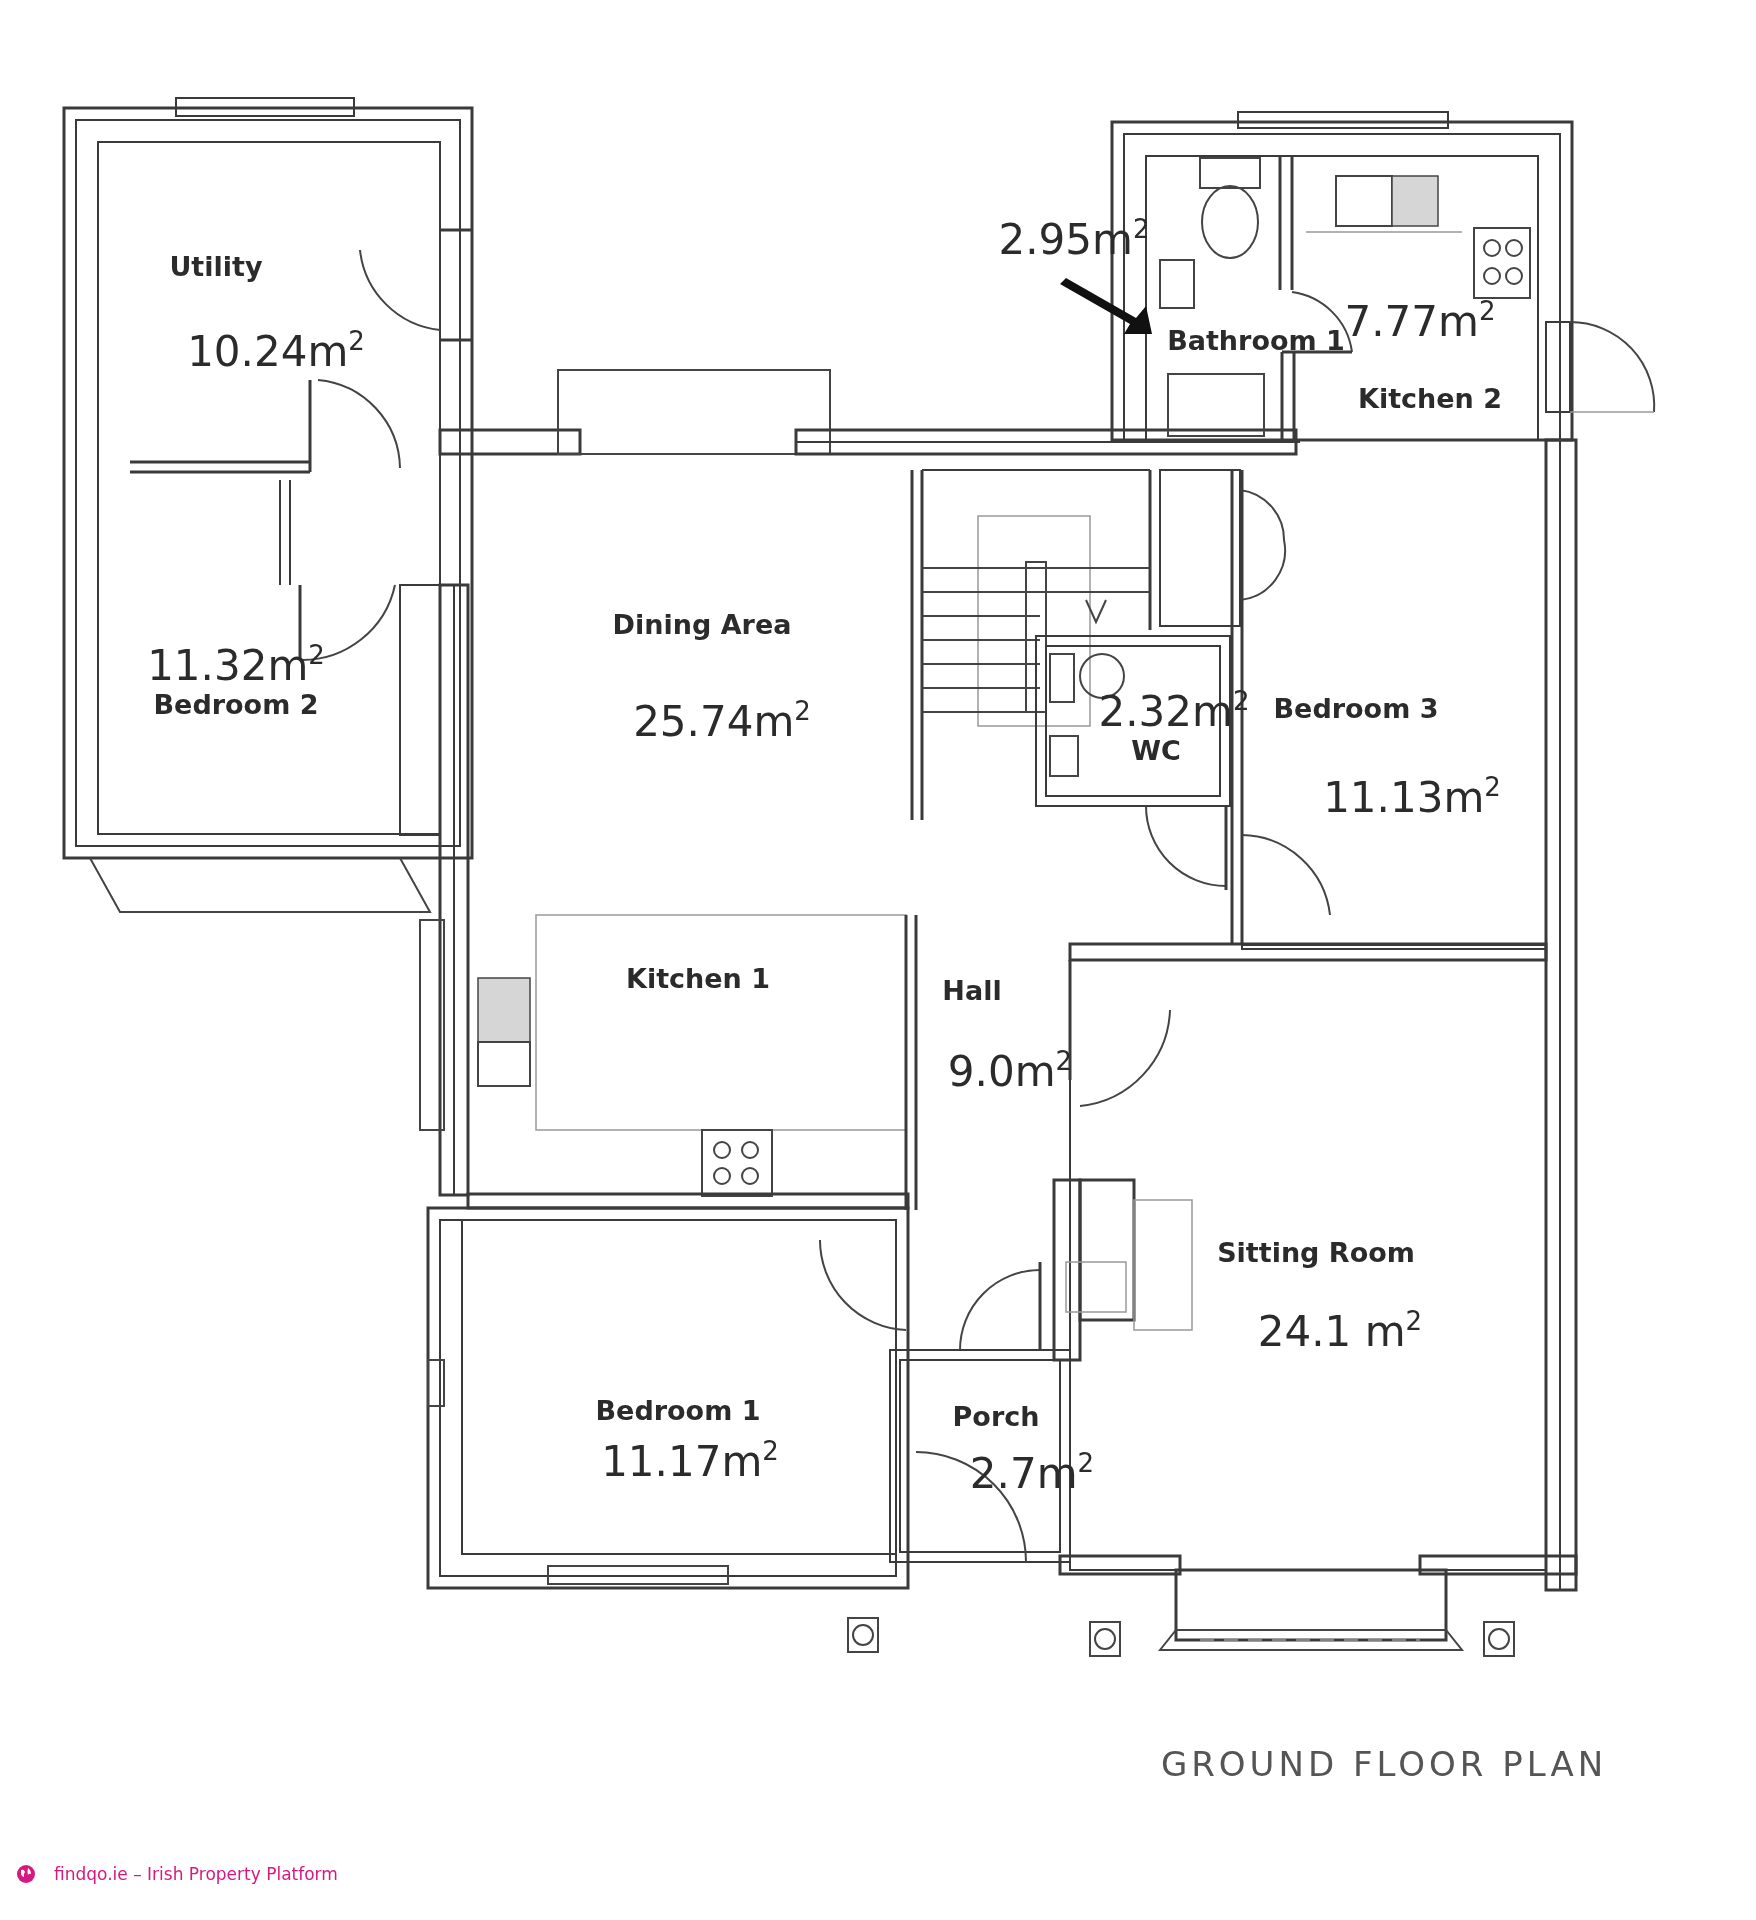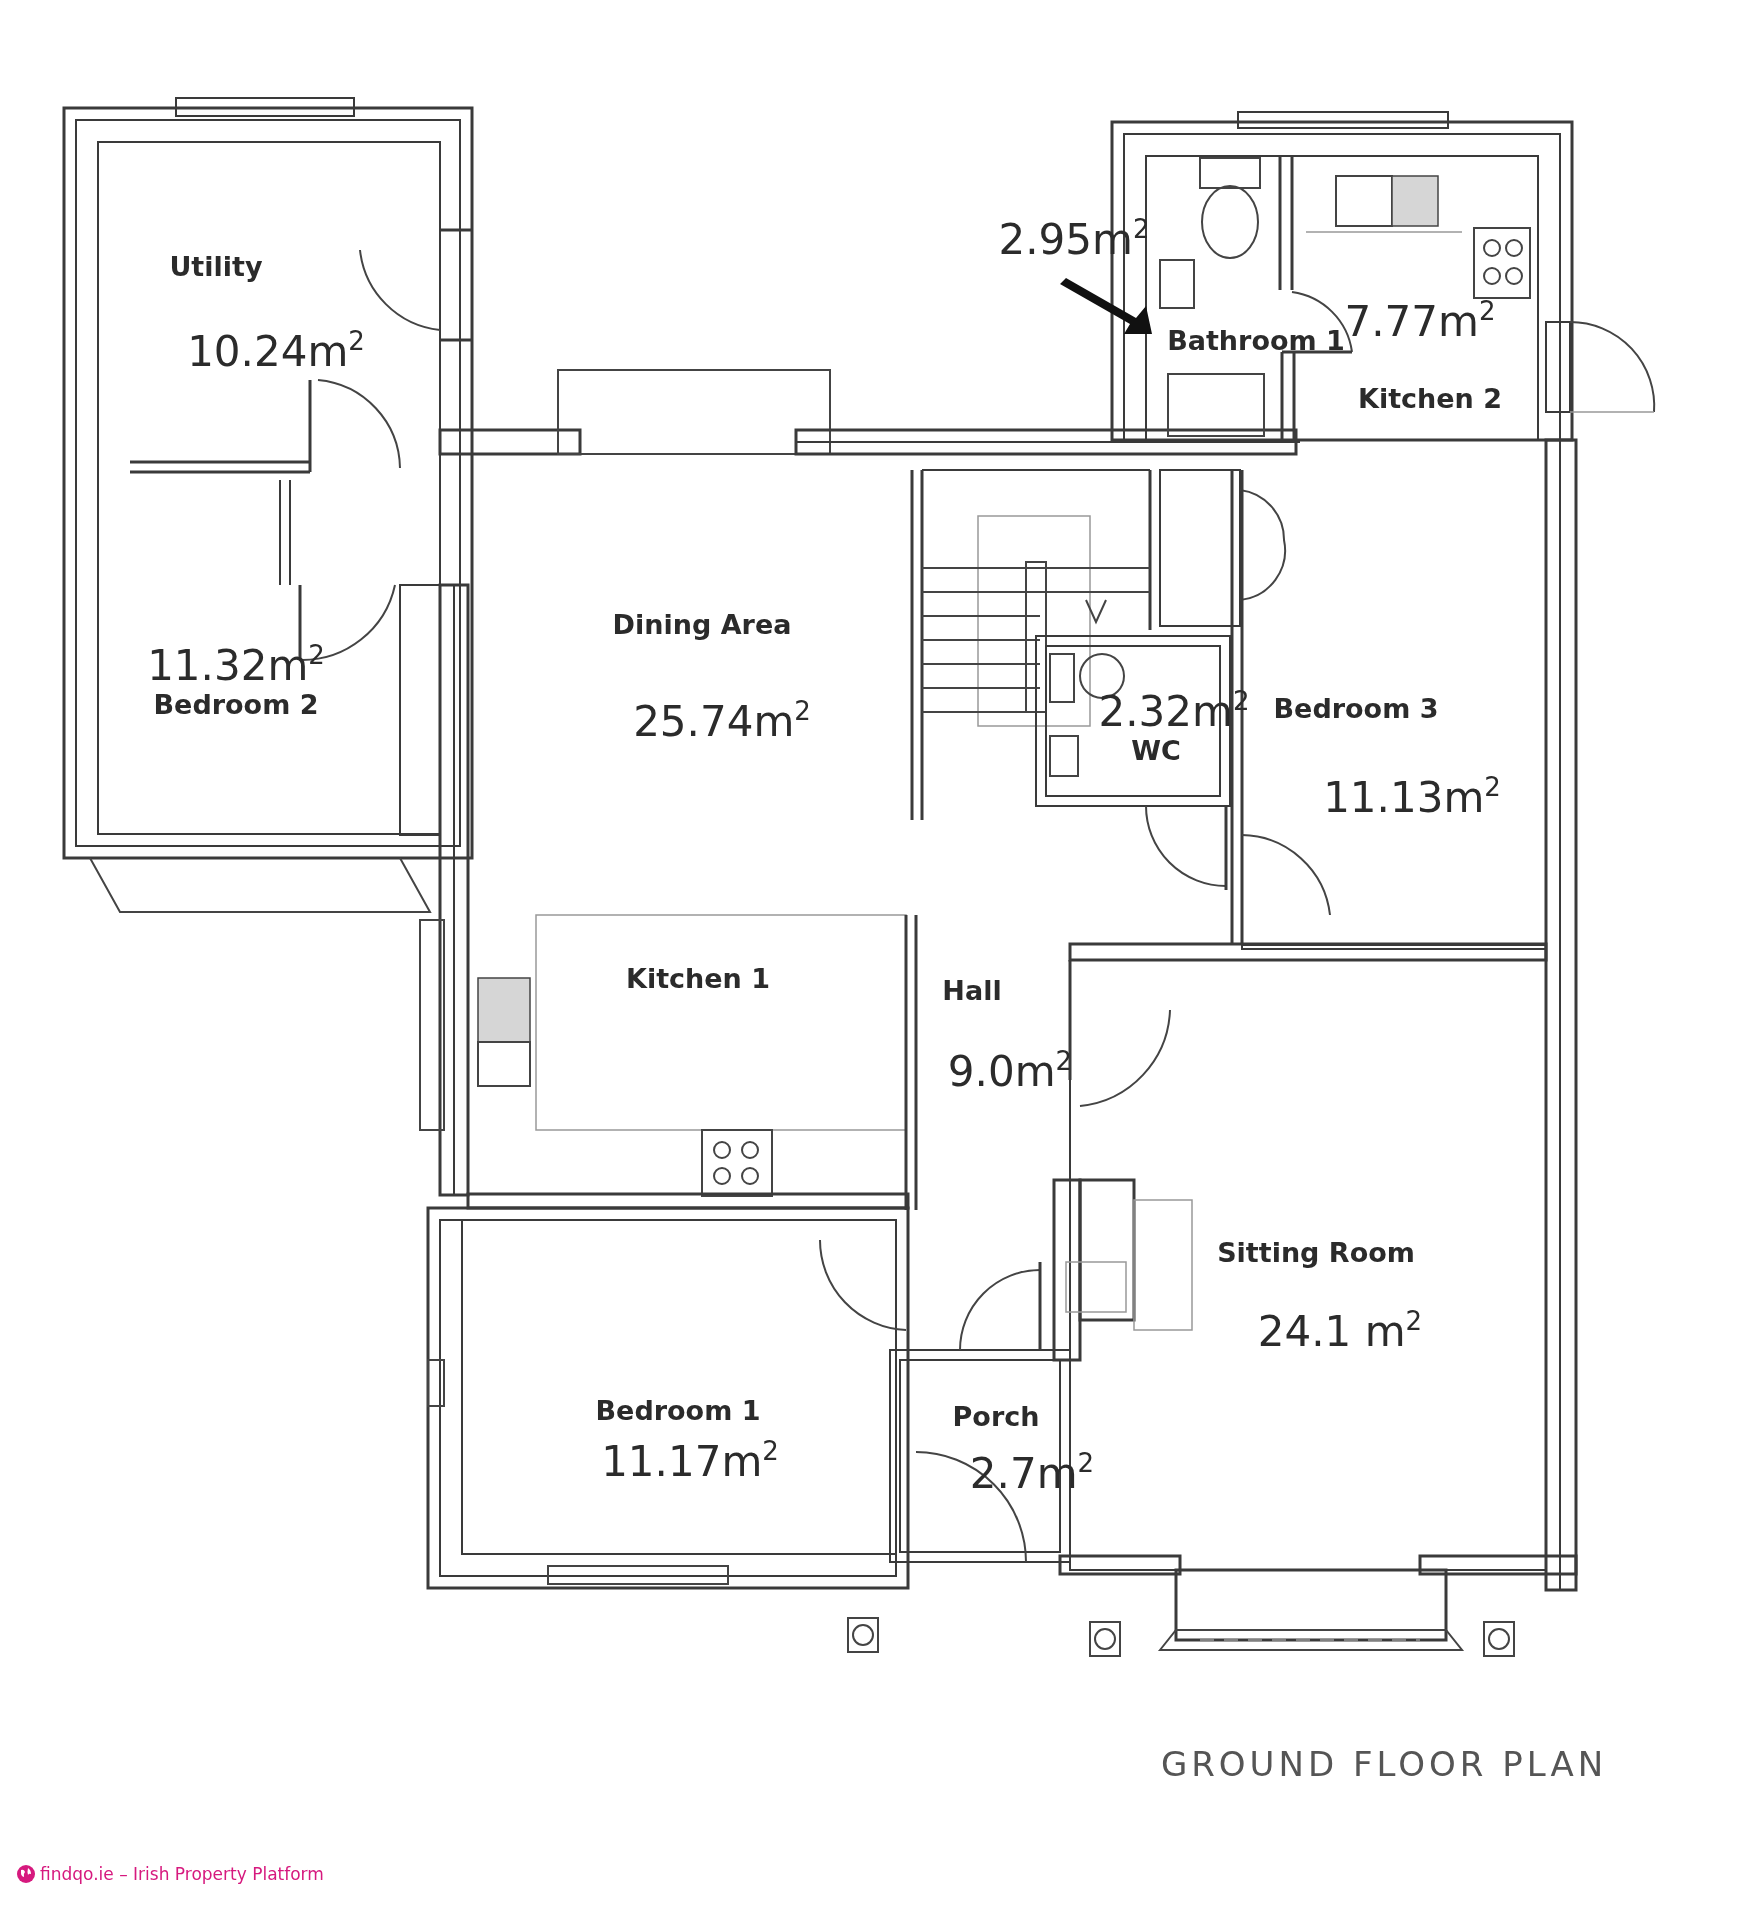--- a/index.html
+++ b/index.html
@@ -10,21 +10,21 @@
   .area-sup { font-size: 26px; }
   .plan-title { font-family: "DejaVu Sans", sans-serif; font-size: 34px; fill: #555; letter-spacing: 4px; }
   .wall { fill: none; stroke: #3a3a3a; stroke-width: 3; }
   .wall-thin { fill: none; stroke: #3a3a3a; stroke-width: 2; }
   .fixture { fill: none; stroke: #444; stroke-width: 2; }
   .fixture-light { fill: none; stroke: #999; stroke-width: 1.5; }
   .door-arc { fill: none; stroke: #444; stroke-width: 2; }
   .hatch { fill: #d6d6d6; stroke: #444; stroke-width: 1.5; }
   .footer {
     position: absolute; left: 16px; top: 1864px;
-    display: flex; align-items: center; gap: 4px;
+    display: flex; align-items: center; gap: 18px;
     font-family: "DejaVu Sans", sans-serif; font-size: 17px;
   }
   .footer .globe {
     width: 20px; height: 20px; border-radius: 50%;
     display: inline-flex; align-items: center; justify-content: center;
   }
 </style>
 </head>
 <body>
 

